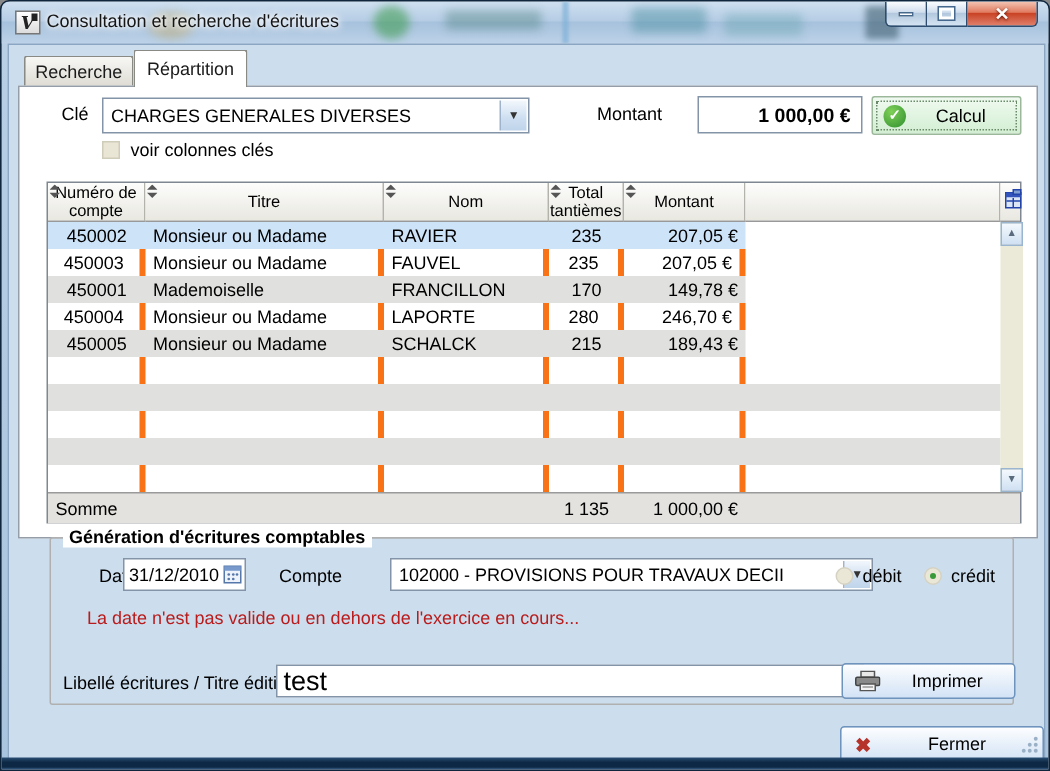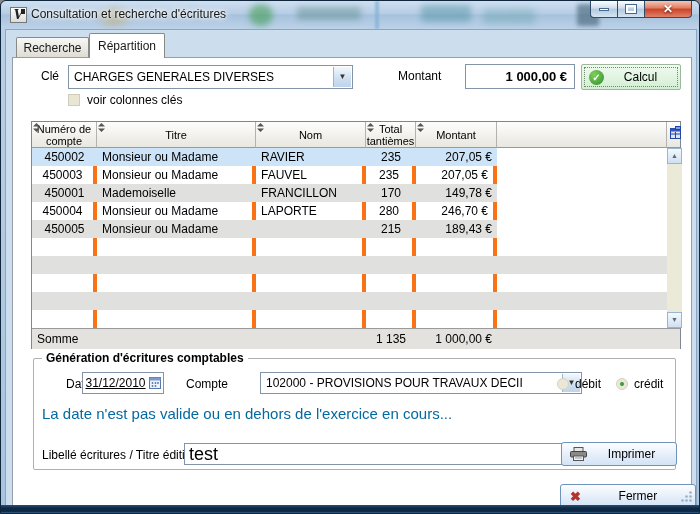--- a/index.html
+++ b/index.html
@@ -30,21 +30,21 @@
   
   #client{position:absolute;left:4px;top:28px;width:692px;height:478px;background:#ccdded;border:1px solid #8ba6c2;}
   #bottom-frame{position:absolute;left:0;bottom:0;width:100%;height:8px;
     background:linear-gradient(#2a4e74,#0d2844 40%,#0d2844 80%,#3a6390);}
   
   .tab{position:absolute;font-size:12px;color:#1a1a1a;text-align:center;}
   #tab-recherche{left:10px;top:7px;width:73px;height:21px;line-height:21px;
     background:linear-gradient(#f7f7f5,#dddbd2);border:1px solid #8a8a84;border-bottom:none;border-radius:2px 2px 0 0;}
   #tab-repartition{left:83px;top:3px;width:76px;height:25px;line-height:24px;background:#fff;
     border:1px solid #8a8a84;border-bottom:none;border-radius:2px 2px 0 0;z-index:3;}
-  #panel{position:absolute;left:6px;top:27px;width:680px;height:449px;background:#fff;border:1px solid #949da8;}
+  #panel{position:absolute;left:6px;top:27px;width:680px;height:302px;background:#fff;border:1px solid #949da8;}
   .lbl{position:absolute;font-size:12px;color:#000;white-space:nowrap;}
   
   .combo{position:absolute;background:#fff;border:1px solid #8494a8;}
   .combo .val{position:absolute;left:5px;top:0;right:20px;font-size:12px;overflow:hidden;white-space:nowrap;}
   .combo .dbtn{position:absolute;right:1px;top:1px;bottom:1px;width:18px;text-align:center;color:#333;
     background:linear-gradient(#f2f7fc,#cddeF1 60%,#bfd4ea);border-left:1px solid #9fb4cc;font-size:8px;}
   #cle-combo{left:55px;top:7px;width:285px;height:24px;}
   #cle-combo .val{line-height:22px;}
   #cle-combo .dbtn{line-height:20px;}
   #montant-box{position:absolute;left:452px;top:6px;width:110px;height:25px;background:#fff;border:1px solid #8494a8;
@@ -84,28 +84,28 @@
   #sb-down{bottom:0;}
   #somme-row{position:absolute;left:0;top:206px;width:648px;height:21px;background:#e3e2de;border-top:1px solid #9a9a9a;
     font-size:12px;line-height:20px;}
   #somme-label{position:absolute;left:5px;}
   #somme-tant{position:absolute;left:334px;width:50px;text-align:center;}
   #somme-mont{position:absolute;left:384px;width:81px;text-align:right;padding-right:5px;}
   
   #genbox{position:absolute;left:20px;top:300px;width:643px;height:112px;border:1px solid #b0b0b0;border-radius:2px;}
   #gen-legend{position:absolute;left:8px;top:-8px;background:#fff;padding:0 4px;font-size:12px;font-weight:bold;}
   #date-input{position:absolute;left:48px;top:13px;width:82px;height:22px;background:#fff;border:1px solid #8494a8;}
-  #date-input .val{position:absolute;left:2px;top:0;right:17px;text-align:center;font-size:12px;line-height:20px;text-decoration:underline;}
+  #date-input .val{position:absolute;left:2px;top:0;right:17px;text-align:right;font-size:12px;line-height:20px;}
   #cal-icon{position:absolute;right:1px;top:2px;}
   #compte-combo{left:226px;top:13px;width:322px;height:22px;}
   #compte-combo .val{line-height:20px;}
   #compte-combo .dbtn{line-height:18px;}
   .radio{position:absolute;top:19px;width:12px;height:12px;border-radius:50%;background:#eae7d7;border:1px solid #d5d2c2;}
   .radio .dot{position:absolute;left:3px;top:3px;width:4px;height:4px;border-radius:50%;background:#3a9a3a;}
-  #warning{position:absolute;left:8px;top:46px;font-size:15px;color:#0369a1;}
+  #warning{position:absolute;left:24px;top:46px;font-size:12px;color:#b91c1c;}
   #libelle-input{position:absolute;left:150px;top:84px;width:392px;height:22px;background:#fff;border:1px solid #8494a8;
     font-size:18px;line-height:20px;padding-left:4px;}
   .cmdbtn{position:absolute;height:24px;border:1px solid #6e93bd;border-radius:3px;
     background:linear-gradient(#fdfeff,#e9f1fa 45%,#d3e3f6);display:flex;align-items:center;font-size:12px;}
   .cmdbtn .blab{flex:1;text-align:center;}
   #imprimer-btn{left:527px;top:83px;width:116px;}
   #fermer-btn{position:absolute;left:554px;top:454px;width:136px;height:24px;}
   #x-icon{margin-left:9px;color:#b5332a;font-weight:bold;font-size:13px;line-height:13px;}
   #grip{position:absolute;right:3px;bottom:3px;}
   svg{display:block;}
@@ -234,20 +234,21 @@
           <div class="cell c0">450004</div>
           <div class="cell c1">Monsieur ou Madame</div>
           <div class="cell c2">LAPORTE</div>
           <div class="cell c3">280</div>
           <div class="cell c4">246,70 €</div>
         </div>
         <div class="row" style="top:98px;">
           <div class="band gray-band"></div>
           <div class="cell c0">450005</div>
           <div class="cell c1">Monsieur ou Madame</div>
+          <div class="cell c2">SCHALCK</div>
           <div class="cell c3">215</div>
           <div class="cell c4">189,43 €</div>
         </div>
         <div class="row w" style="top:116px;">
           <div class="cell c0"></div>
             <div class="cell c1"></div>
             <div class="cell c2"></div>
             <div class="cell c3"></div>
             <div class="cell c4"></div>
         </div>

